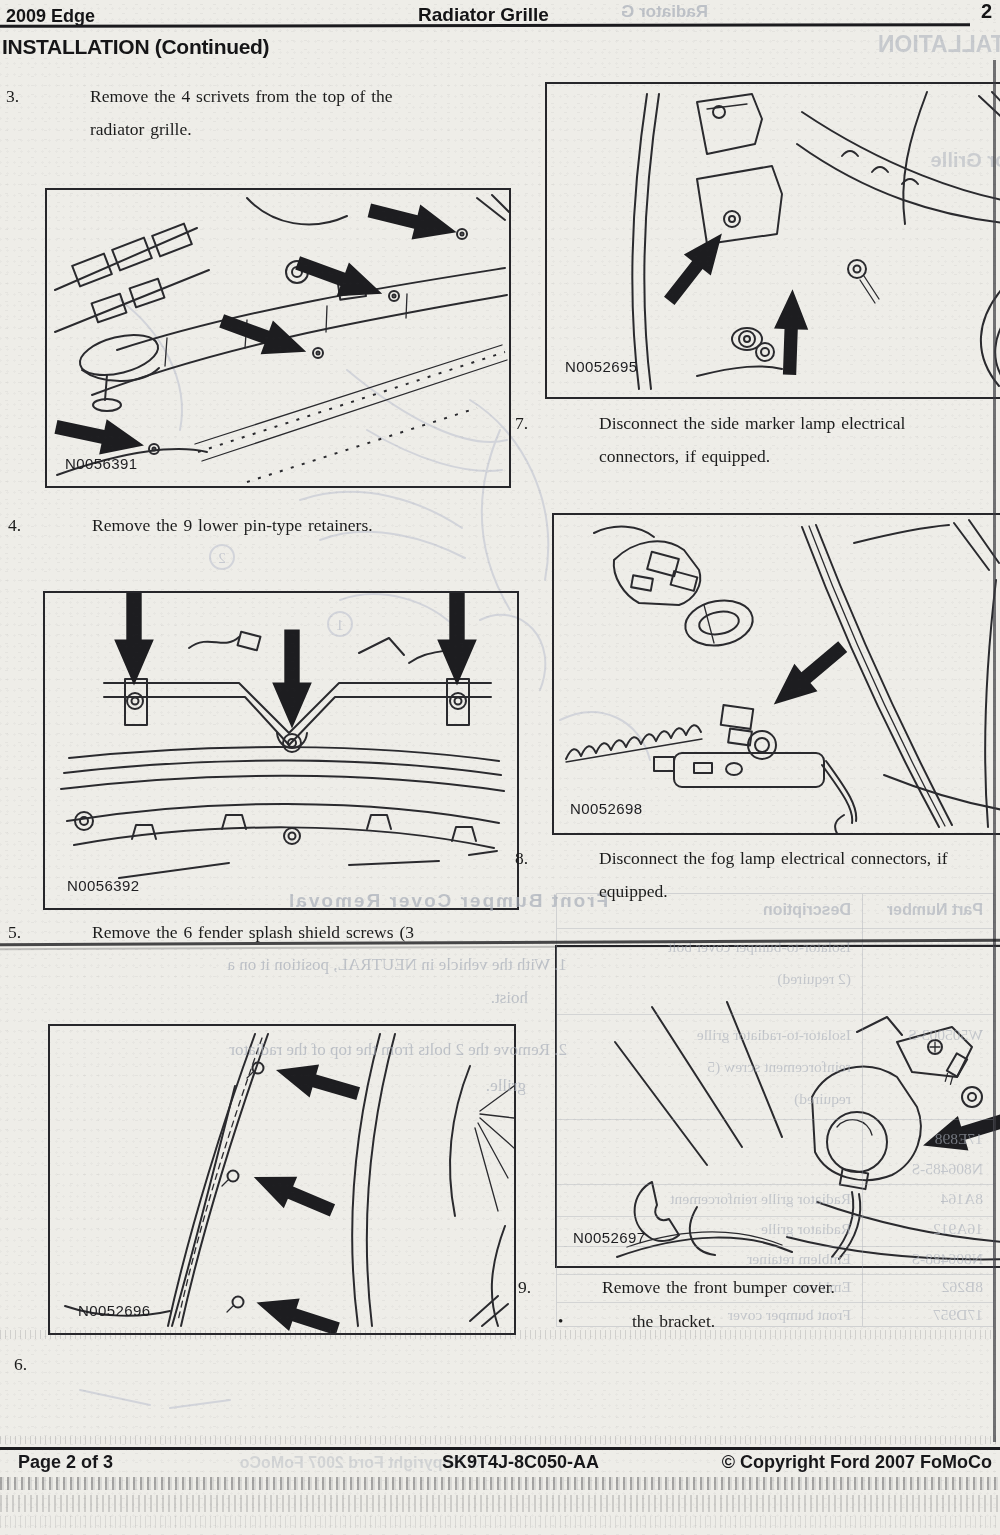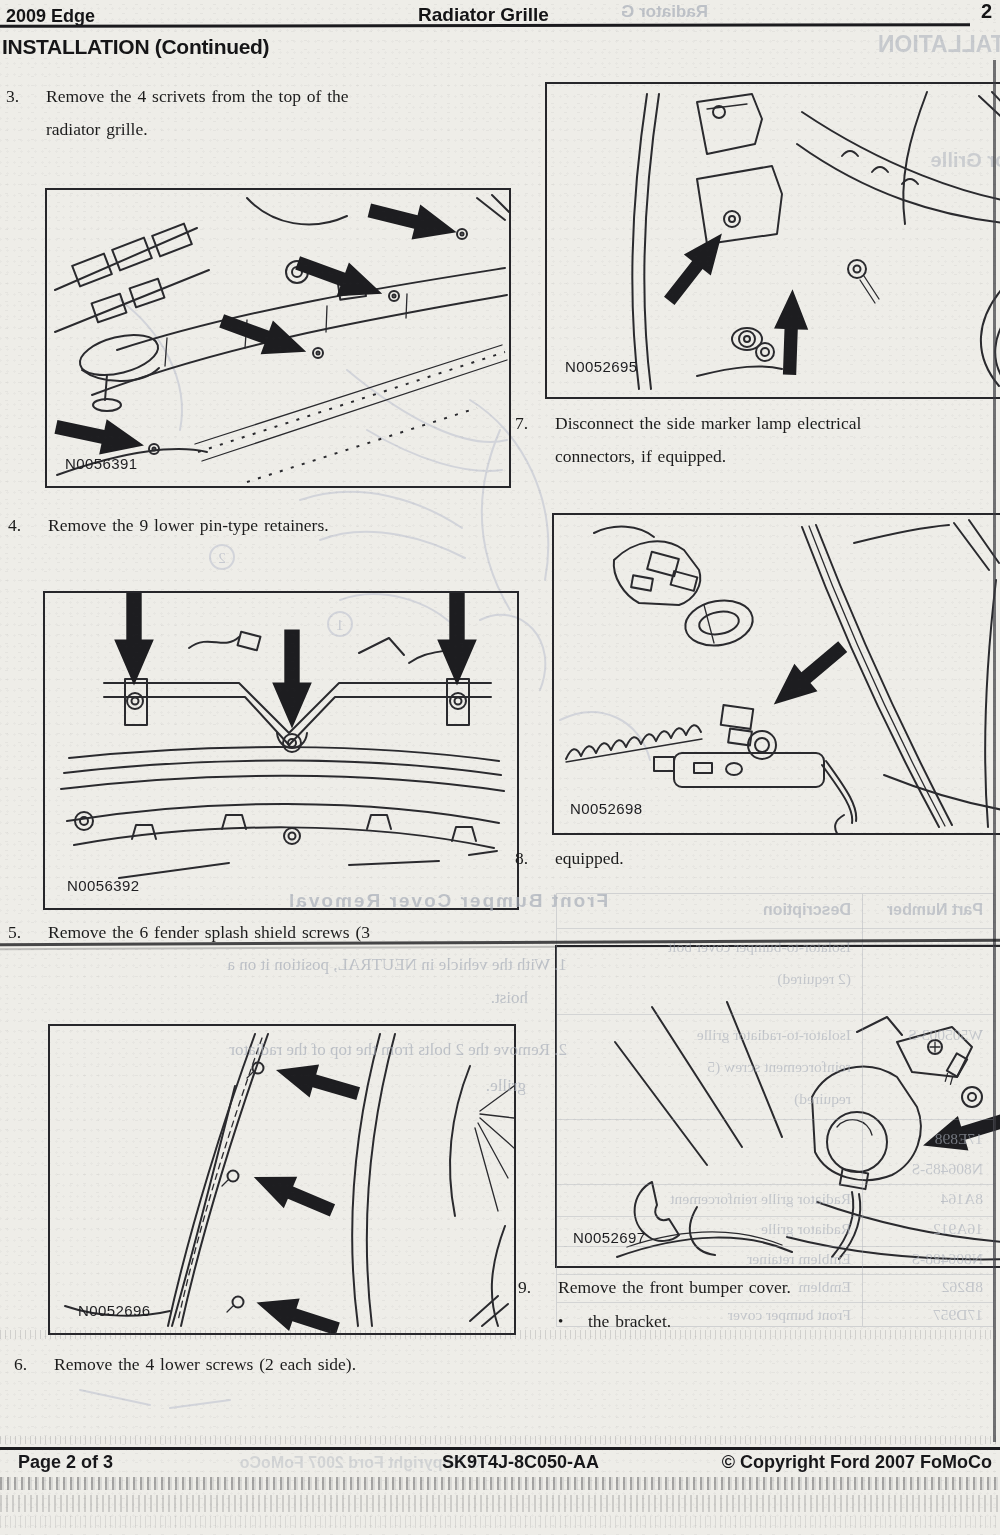--- a/index.html
+++ b/index.html
@@ -17,21 +17,21 @@
     opacity:.55;
   }
   .abs{position:absolute;}
   .hdr{font-family:"Liberation Sans",sans-serif;font-weight:bold;font-size:18px;color:#141416;z-index:5;}
   .rule{background:#1b1b1e;z-index:6;}
   .sec-title{font-family:"Liberation Sans",sans-serif;font-weight:bold;font-size:21px;color:#151517;z-index:5;letter-spacing:-0.3px;}
   .footer-txt{font-family:"Liberation Sans",sans-serif;font-weight:bold;font-size:18px;color:#17171a;z-index:6;}
   
   .step{position:absolute;display:flex;z-index:5;font-size:17.5px;line-height:33px;word-spacing:1.5px;}
   .step .num{width:40px;flex:none;}
-  .step .ln{display:block;white-space:nowrap;}
+  .step .ln{display:block;white-space:nowrap;margin-left:44px;}
   .bullet .num{width:30px;font-size:15px;}
   
   .fig{position:absolute;border:2.5px solid #26262a;z-index:2;background:transparent;}
   .fig svg{position:absolute;left:0;top:0;width:100%;height:100%;}
   .figlabel{position:absolute;font-family:"Liberation Sans",sans-serif;font-size:15px;color:#1d1d20;letter-spacing:.4px;z-index:3;margin:0;}
   .draw path,.draw line,.draw circle,.draw ellipse,.draw rect,.draw polyline,.draw polygon{
     fill:none;stroke:#2a2a2e;stroke-width:2;stroke-linecap:round;stroke-linejoin:round;}
   .draw .arw{fill:#1d1d20;stroke:none;}
   .draw .thin{stroke-width:1.3;}
   .draw .teeth{stroke-dasharray:3 8.5;stroke-linecap:butt;}
@@ -103,36 +103,34 @@
 
   <div class="step" style="left:8px;top:916px;">
     <span class="num">5.</span>
     <span>
         <span class="ln">Remove the 6 fender splash shield screws (3</span>
       </span>
   </div>
 
   <div class="step" style="left:14px;top:1348px;">
     <span class="num">6.</span>
-    <span>
-        <span class="ln">Remove the 4 lower screws (2 each side).</span>
-      </span>
   </div>
 
   <div class="step" style="left:515px;top:407px;">
     <span class="num">7.</span>
     <span>
         <span class="ln">Disconnect the side marker lamp electrical</span>
           <span class="ln">connectors, if equipped.</span>
       </span>
   </div>
 
   <div class="step" style="left:515px;top:842px;">
     <span class="num">8.</span>
     <span>
+        <span class="ln">Disconnect the fog lamp electrical connectors, if</span>
           <span class="ln">equipped.</span>
       </span>
   </div>
 
   <div class="step" style="left:518px;top:1271px;">
     <span class="num">9.</span>
     <span>
         <span class="ln">Remove the front bumper cover.</span>
       </span>
   </div>

